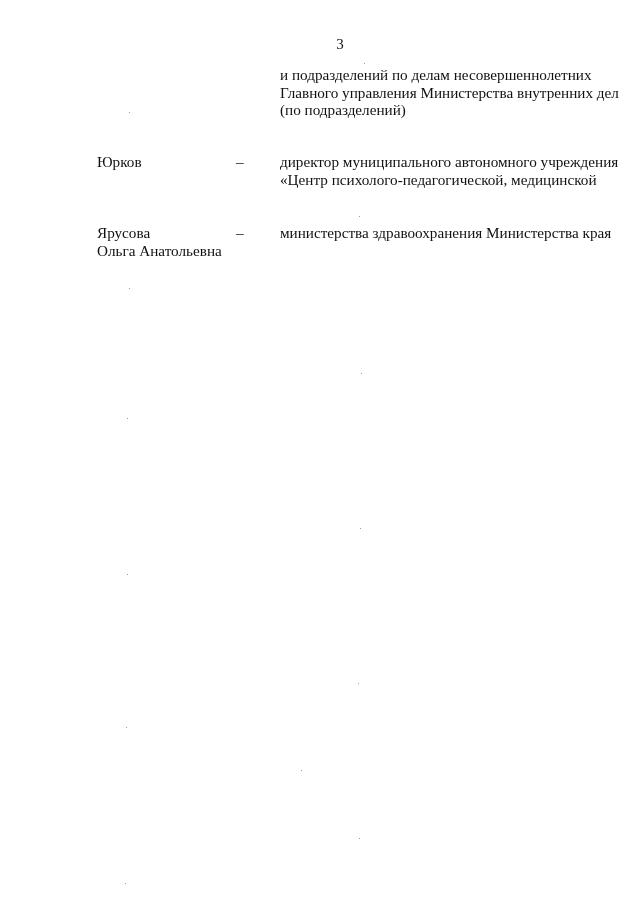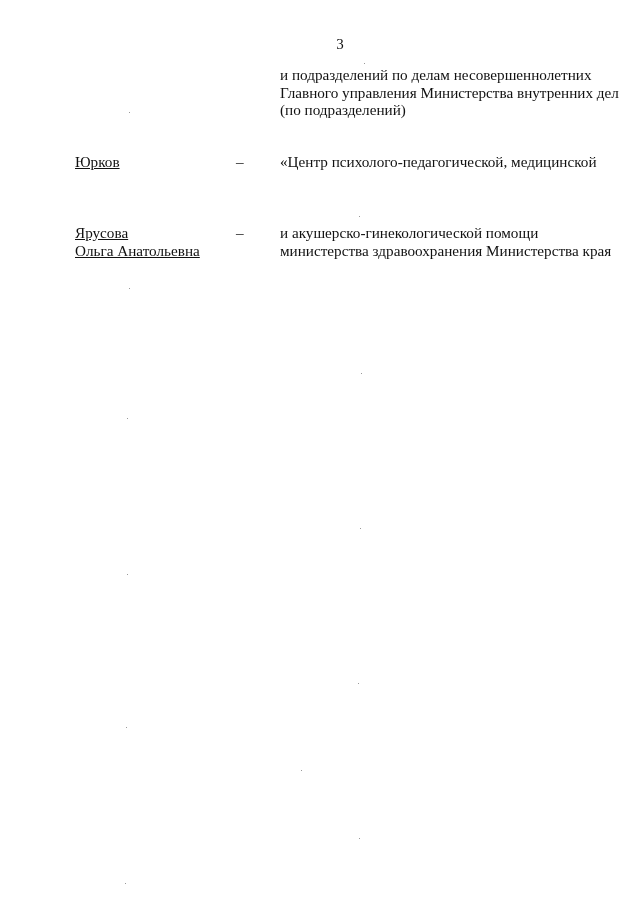--- a/index.html
+++ b/index.html
@@ -24,24 +24,23 @@
       text-align: center;
       font-size: 15px;
     }
     .block {
       position: absolute;
       left: 0;
       width: 640px;
     }
     .name {
       position: absolute;
-      left: 75px;
+      left: 97px;
       line-height: 17.5px;
       white-space: nowrap;
-      text-decoration: underline;
     }
     .dash {
       position: absolute;
       left: 236px;
       line-height: 17.5px;
     }
     .desc {
       position: absolute;
       left: 268px;
       line-height: 17.5px;
@@ -68,32 +67,32 @@
     <span class="line">(по подразделений)</span>
   </div>
 </div>
 
 <div class="block" style="top:153px;">
   <div class="name">
     <span class="line">Юрков</span>
   </div>
   <div class="dash">–</div>
   <div class="desc">
+    <span class="line">директор муниципального автономного учреждения</span>
     <span class="line">«Центр психолого-педагогической, медицинской</span>
   </div>
 </div>
 
 <div class="block" style="top:224px;">
   <div class="name">
     <span class="line">Ярусова</span>
     <span class="line">Ольга Анатольевна</span>
   </div>
   <div class="dash">–</div>
   <div class="desc">
-    <span class="line">и акушерско-гинекологической помощи</span>
     <span class="line">министерства здравоохранения Министерства края</span>
   </div>
 </div>
 
 <div class="speck" style="left:364px;top:63px;"></div>
 <div class="speck" style="left:129px;top:112px;"></div>
 <div class="speck" style="left:359px;top:216px;"></div>
 <div class="speck" style="left:129px;top:288px;"></div>
 <div class="speck" style="left:361px;top:373px;"></div>
 <div class="speck" style="left:127px;top:418px;"></div>

